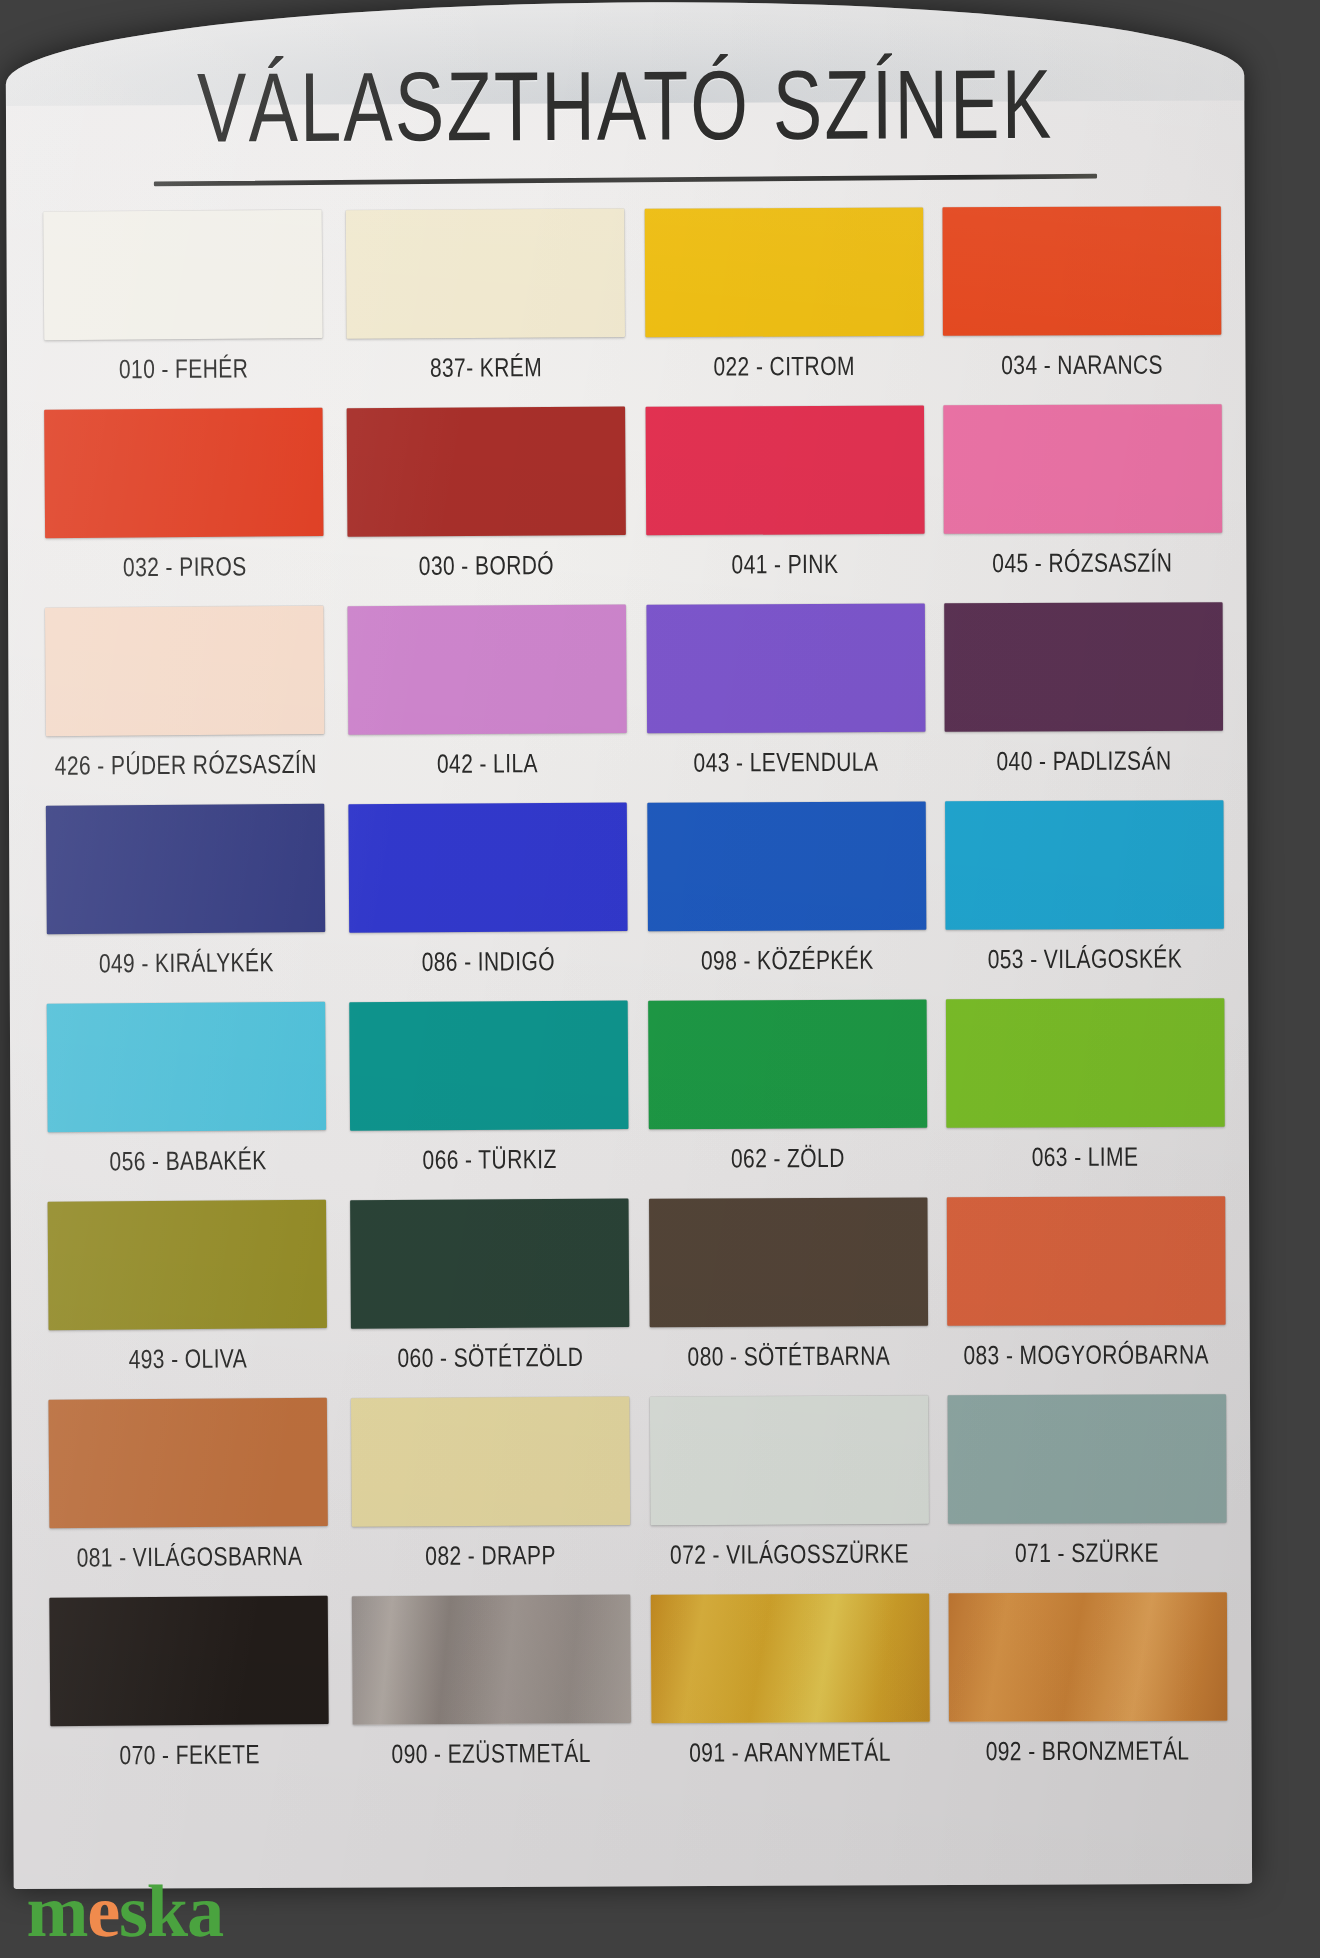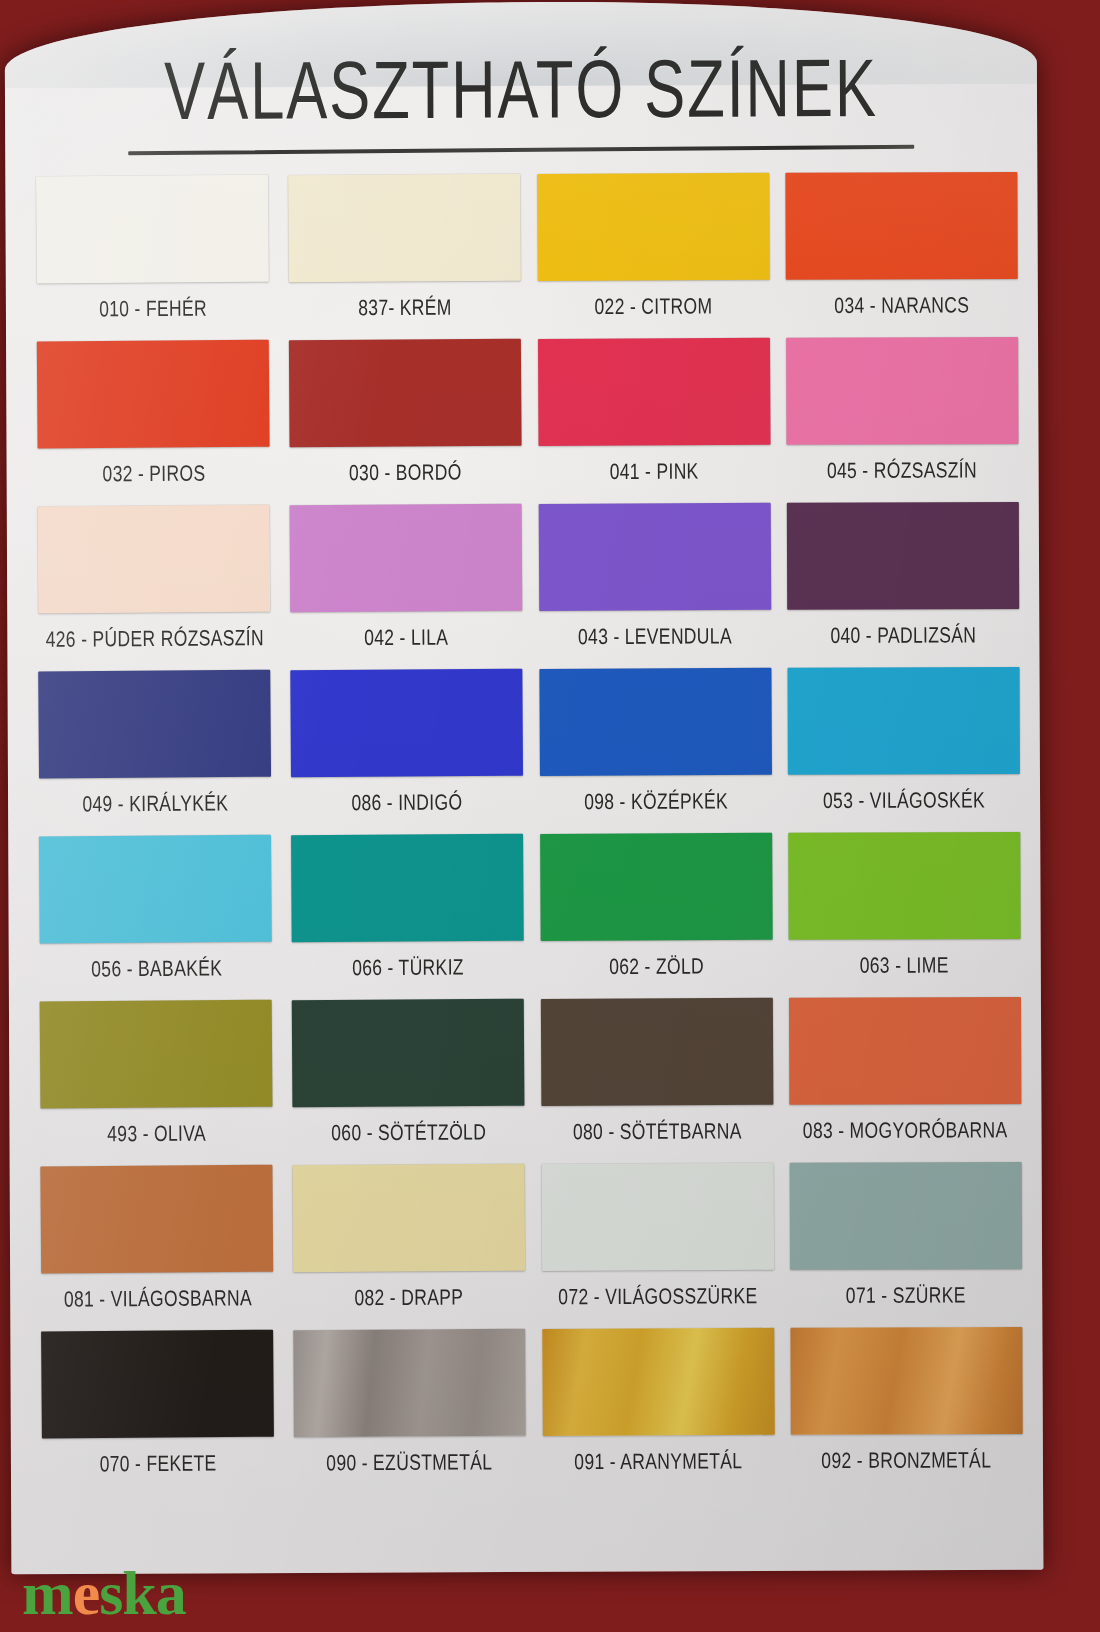--- a/index.html
+++ b/index.html
@@ -9,21 +9,21 @@
     height: 1632px;
     background: #000000;
     overflow: hidden;
     font-family: "Liberation Sans", sans-serif;
   }
 
   #sheet-wrapper {
     position: relative;
     width: 1100px;
     height: 1632px;
-    background: #7f1d1d;
+    background: #404040;
   }
 
   
   #paper {
     position: absolute;
     left: 8px;
     top: 2px;
     width: 1032px;
     height: 1570px;
     background:

